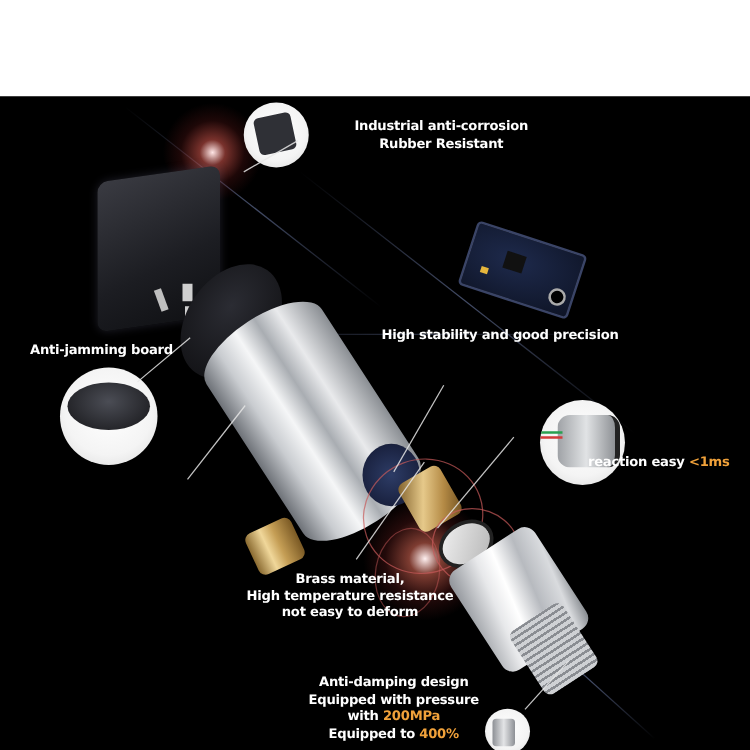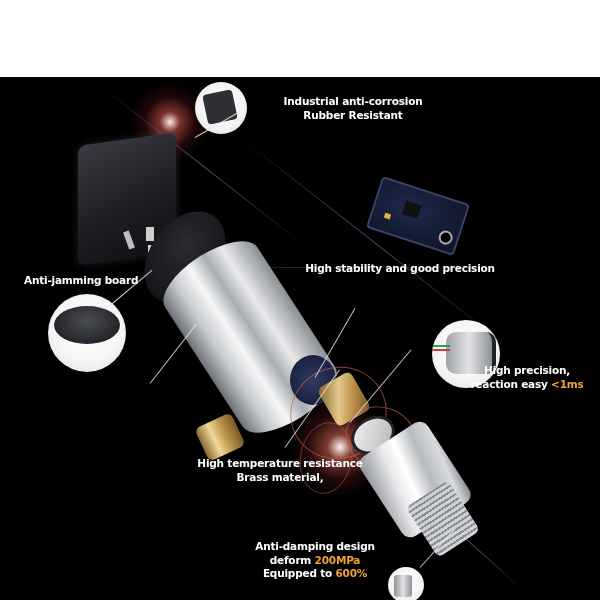--- a/index.html
+++ b/index.html
@@ -89,28 +89,29 @@
 
   <div class="label" style="left:300px;top:185px;width:200px;">
     <div>High stability and good precision</div>
   </div>
 
   <div class="label" style="left:24px;top:197px;width:116px;text-align:left;">
     <div>Anti-jamming board</div>
   </div>
 
   <div class="label" style="left:462px;top:287px;width:130px;">
-    <div>High precision,</div>
     <div><span>reaction easy </span><span class="hl">&lt;1ms</span></div>
   </div>
 
 
   <div class="label" style="left:195px;top:380px;width:170px;">
+    <div>Brass material,</div>
     <div>High temperature resistance</div>
-    <div>Brass material,</div>
+    <div>not easy to deform</div>
   </div>
 
   <div class="label" style="left:240px;top:463px;width:150px;">
     <div>Anti-damping design</div>
-    <div><span>deform </span><span class="hl">200MPa</span></div>
-    <div><span>Equipped to </span><span class="hl">600%</span></div>
+    <div>Equipped with pressure</div>
+    <div><span>with </span><span class="hl">200MPa</span></div>
+    <div><span>Equipped to </span><span class="hl">400%</span></div>
   </div>
 </div>
 
 </body></html>

